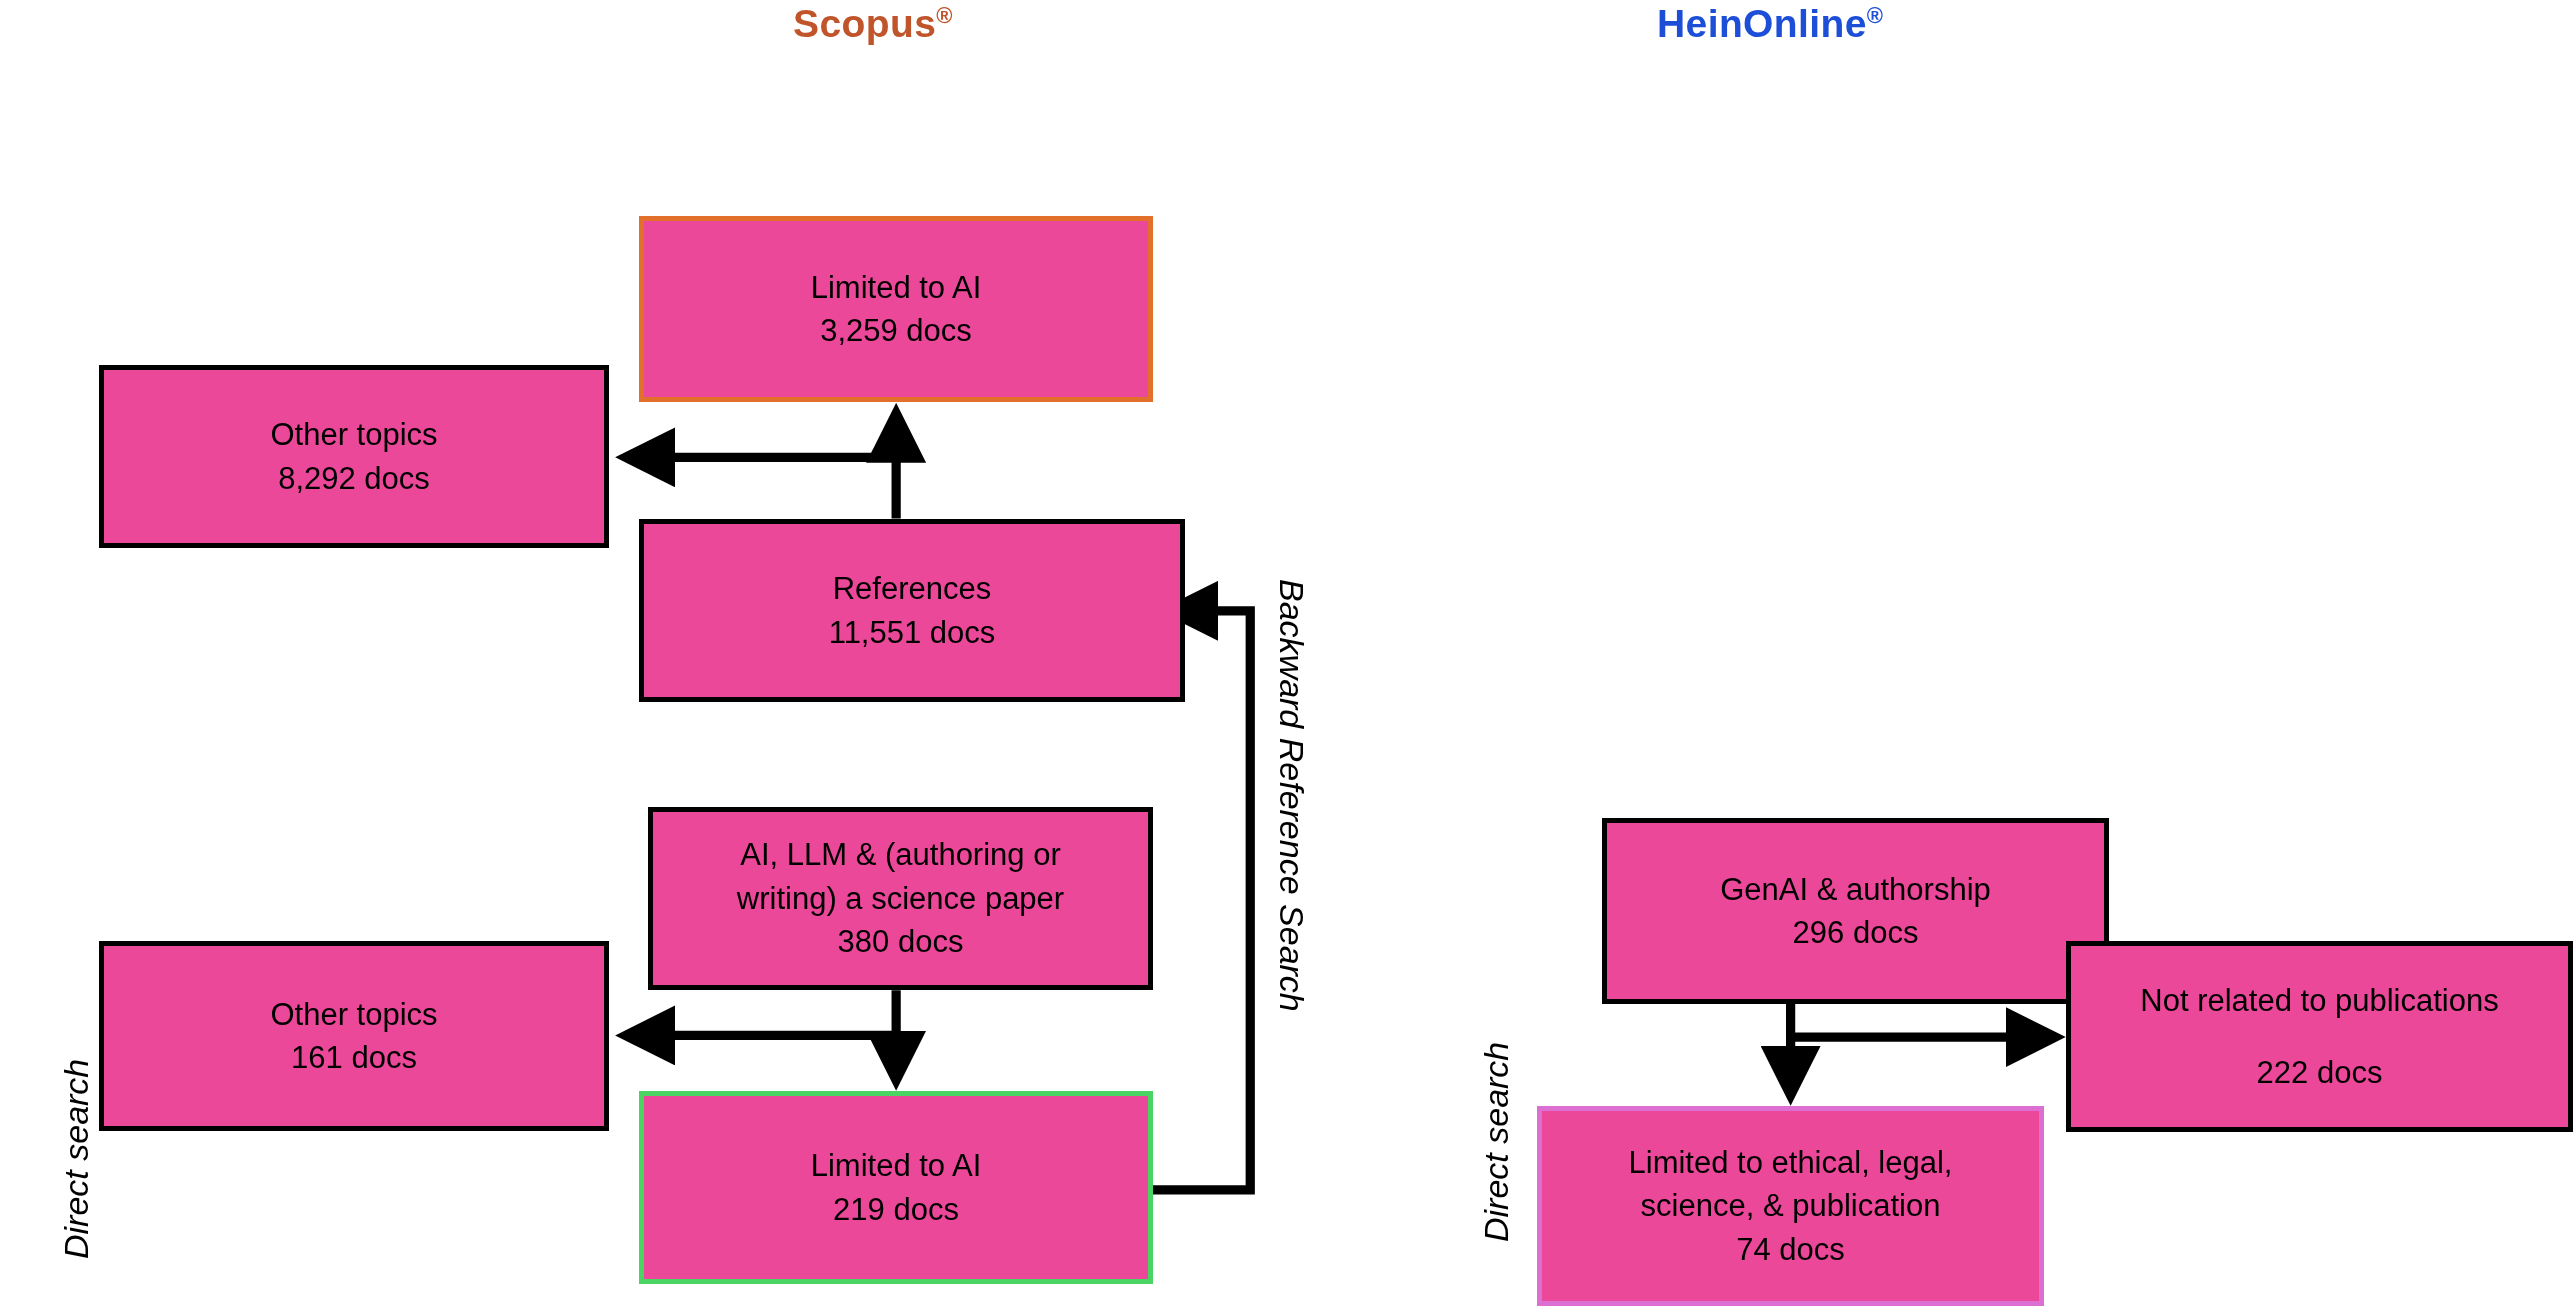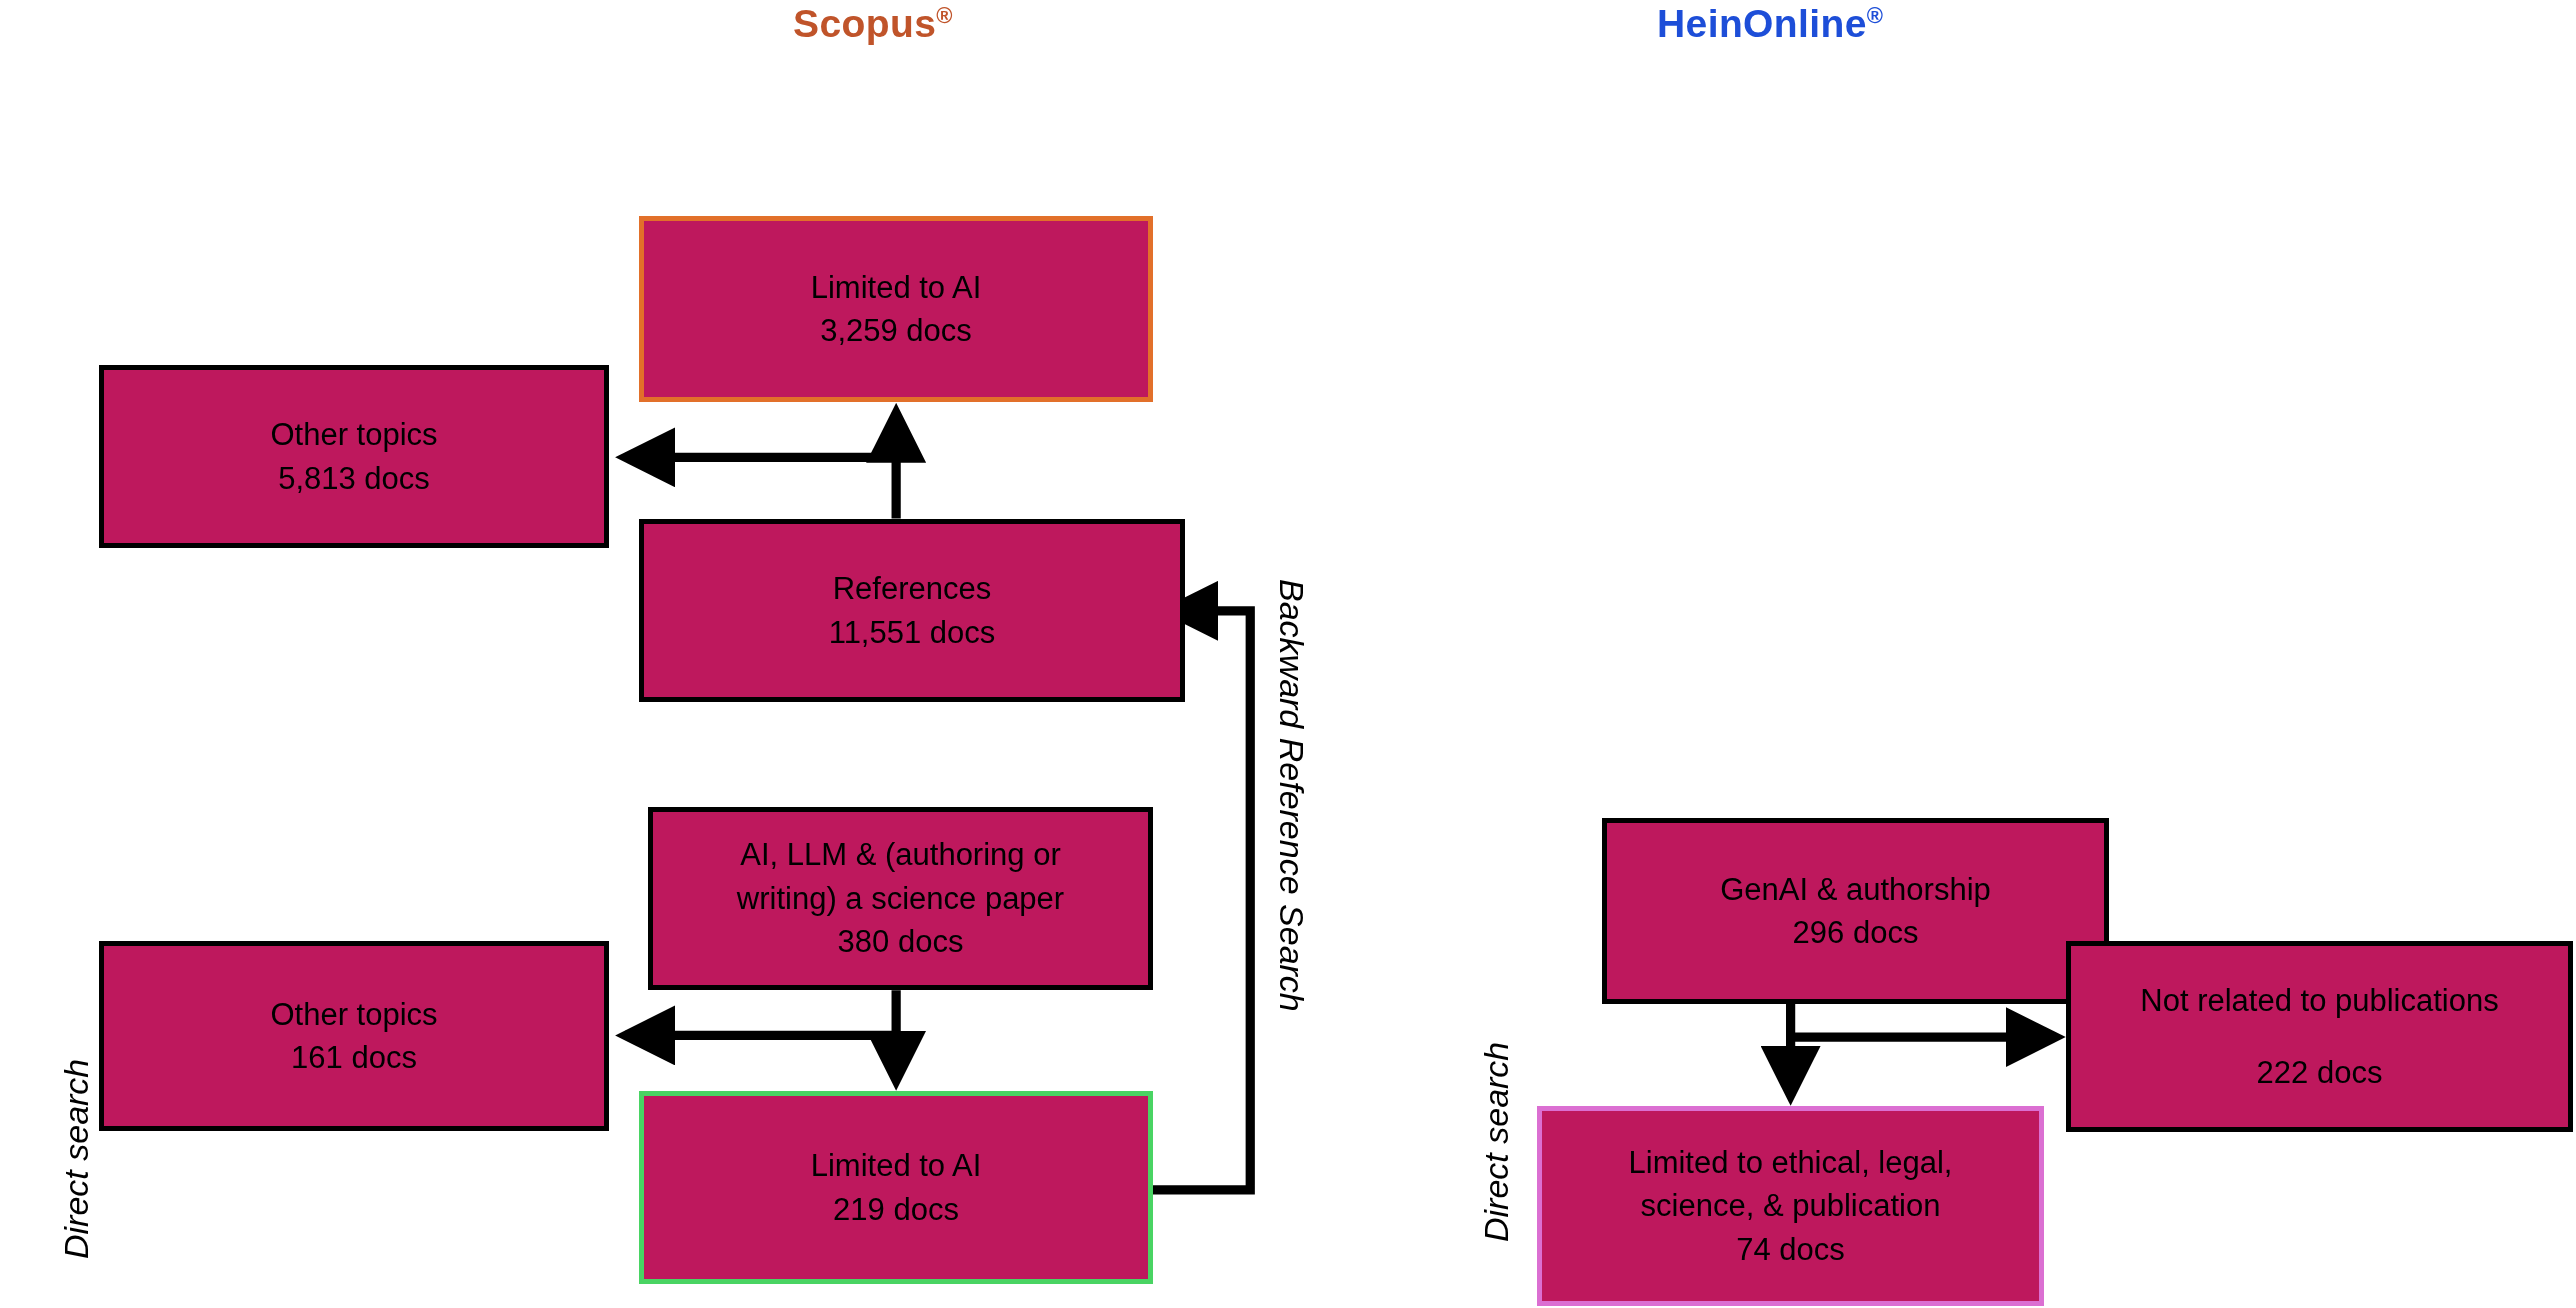--- a/index.html
+++ b/index.html
@@ -57,21 +57,21 @@
     top: 1.7px;
     color: #1d4ed8;
     text-align: right;
   }
 
   
   .node {
     position: absolute;
     z-index: 3;
     box-sizing: border-box;
-    background: #be185d;
+    background: #ec4899;
     border: 5px solid #000000;
     display: flex;
     flex-direction: column;
     align-items: center;
     justify-content: center;
     text-align: center;
     font-size: 31px;
     line-height: 1.40;
     padding: 3.4px 8.4px;
   }
@@ -150,21 +150,21 @@
 
   <div id="title-hein" class="db-title"><span>HeinOnline</span><span class="reg">®</span></div>
 
   <div id="node-scopus-limited-ai" class="node orange">
     <span class="ln">Limited to AI</span>
     <span class="ln">3,259 docs</span>
   </div>
 
   <div id="node-scopus-other-8292" class="node">
     <span class="ln">Other topics</span>
-    <span class="ln">5,813 docs</span>
+    <span class="ln">8,292 docs</span>
   </div>
 
   <div id="node-scopus-references" class="node">
     <span class="ln">References</span>
     <span class="ln">11,551 docs</span>
   </div>
 
   <div id="node-scopus-query" class="node">
     <span class="ln">AI, LLM &amp; (authoring or</span>
     <span class="ln">writing) a science paper</span>

